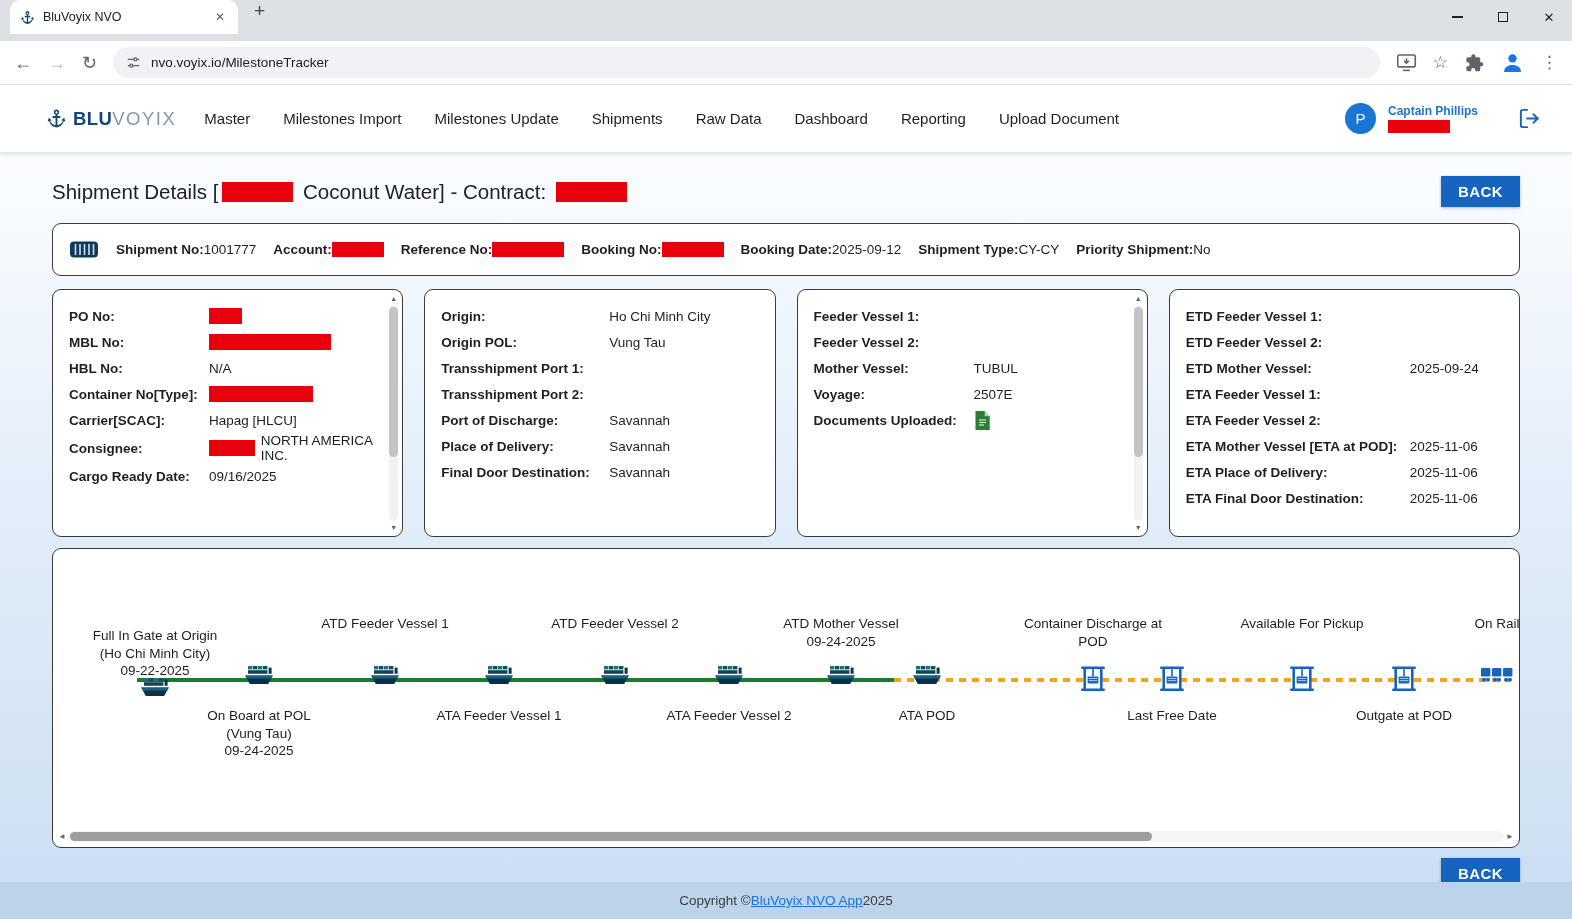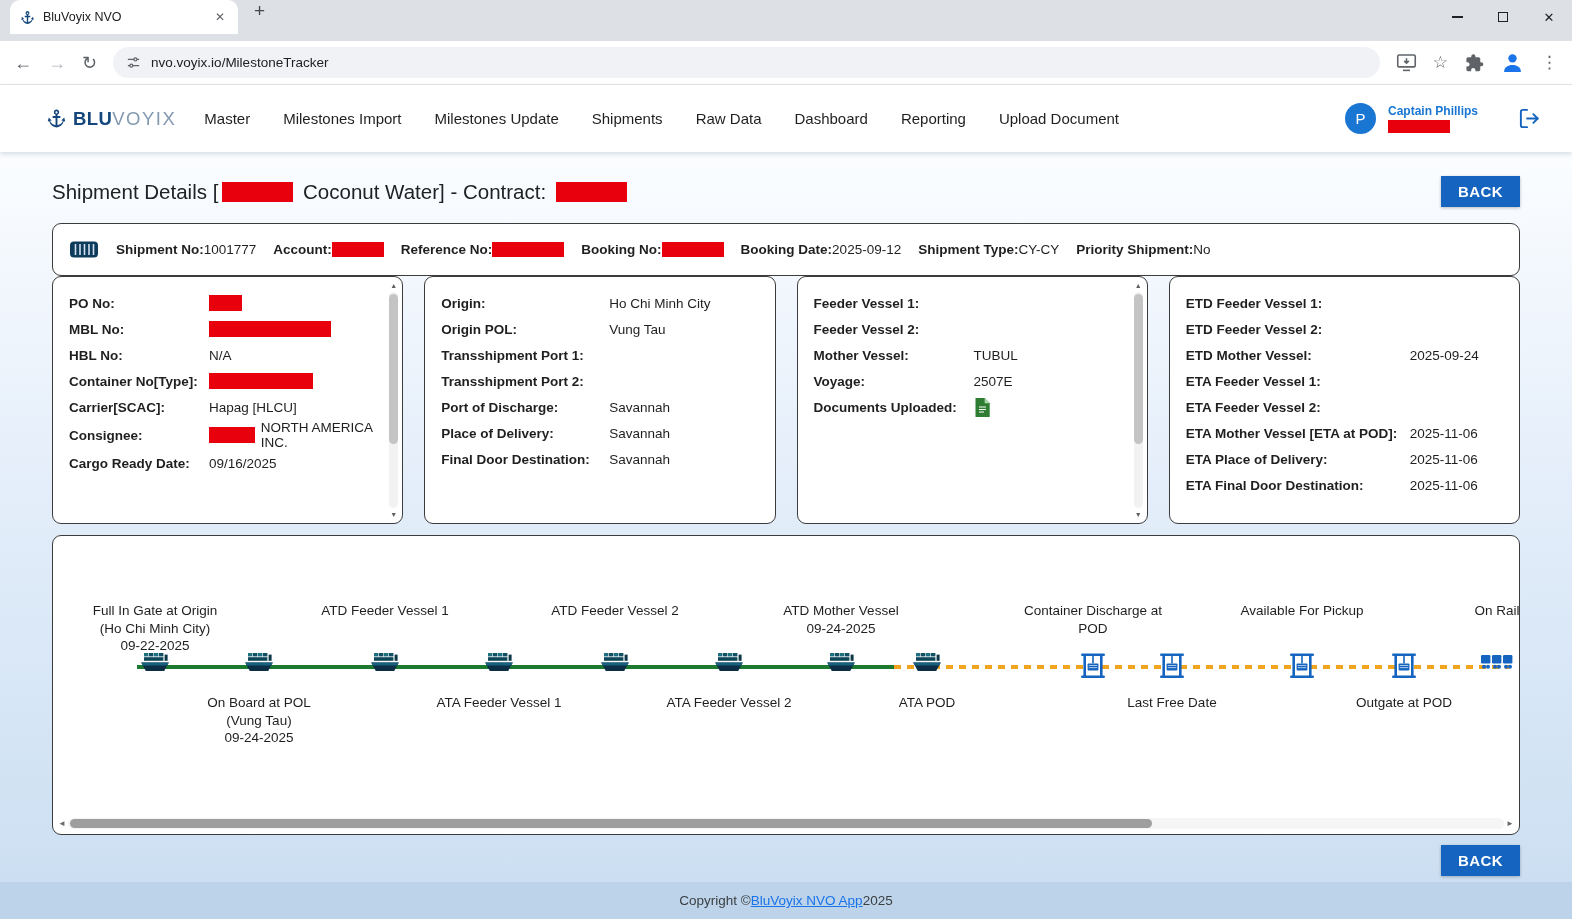--- a/index.html
+++ b/index.html
@@ -52,21 +52,21 @@
   .page-title{font-size:20.5px;font-weight:500;color:#202124}
   .title-redact{display:inline-block;width:71px;height:20px;background:var(--red);vertical-align:-3px;margin:0 4px}
   .btn-back{background:var(--blue);color:#fff;border:none;border-radius:0;font-family:inherit;font-size:15px;font-weight:700;letter-spacing:.4px;padding:7px 17px;cursor:pointer;box-shadow:0 1px 3px rgba(0,0,0,.25)}
 
   .infobar{background:#fff;border:1px solid #3c3c3c;border-radius:9px;height:53px;display:flex;align-items:center;padding:0 16px;gap:17px}
   .info-item{display:flex;align-items:center;gap:0;white-space:nowrap}
   .info-item .lbl{font-weight:700;font-size:13.5px}
   .info-item .val{font-size:13.5px}
   .redact{display:inline-block;background:var(--red)}
 
-  .panels-row{display:flex;gap:21px;margin-top:0}
+  .panels-row{display:flex;gap:21px;margin-top:13px}
   .panel{width:360px;height:248px;background:#fff;border:1px solid #3c3c3c;border-radius:9px;padding:13px 16px 10px;position:relative;overflow:hidden}
   .panel-rows{display:flex;flex-direction:column}
   .prow{display:flex;align-items:center;min-height:26px;font-size:13.5px}
   .plbl{font-weight:700;flex:none}
   .pval{display:flex;align-items:center;gap:6px}
   .p1 .plbl{width:140px}
   .p2 .plbl{width:168px}
   .p3 .plbl{width:160px}
   .p4 .plbl{width:224px}
 
@@ -426,21 +426,21 @@
             </span>
           </div>
         </div>
     </div>
   </div>
 
   <div class="timeline-panel">
     <div class="line line-green"></div>
     <div class="line line-orange"></div>
     <div class="track" id="timeline-track">
-        <div class="ms" style="left: 22px;">
+        <div class="ms" style="left: 22px; margin-top: 12px;">
           <div class="ms-icon">
             <svg width="30" height="24" viewBox="0 0 30 24">
               <rect x="4" y="1" width="4.4" height="3.4" fill="#1e6f80"></rect>
               <rect x="9" y="1" width="4.4" height="3.4" fill="#134e63"></rect>
               <rect x="14" y="1" width="4.4" height="3.4" fill="#1e6f80"></rect>
               <rect x="19" y="1" width="4.4" height="3.4" fill="#134e63"></rect>
               <rect x="4" y="5.2" width="19.4" height="3.6" fill="#10465a"></rect>
               <rect x="24.6" y="2.6" width="3" height="6.2" fill="#0d3647"></rect>
               <path d="M1.2 10.4h27.6l-4.6 8.6H5.8z" fill="#0d2f45"></path>
               <path d="M1.2 10.4h27.6l-1.7 3.2H2.9z" fill="#17607e"></path>

